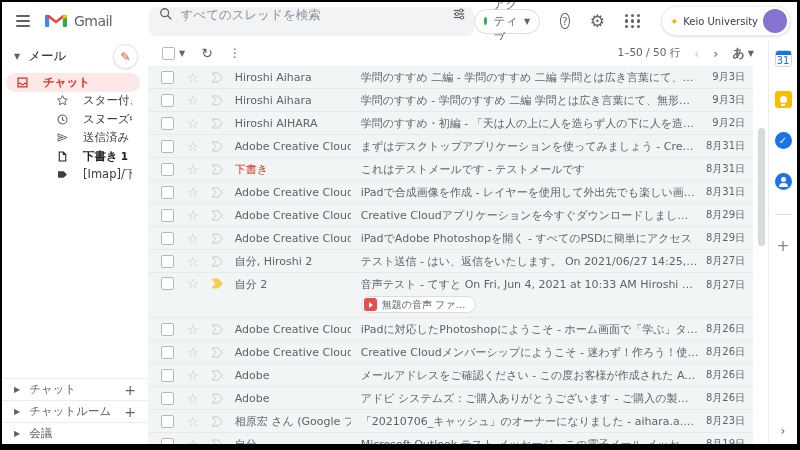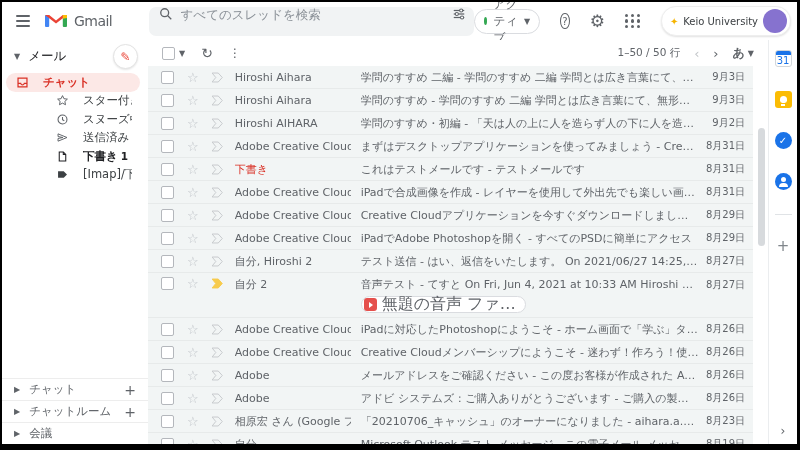--- a/index.html
+++ b/index.html
@@ -78,21 +78,21 @@
   .row .sender { width:116px; min-width:116px; white-space:nowrap; overflow:hidden; margin-right:10px; }
   .row .sender.red { color:#d93025; }
   .row .msg { flex:1; overflow:hidden; }
   .row .line { white-space:nowrap; overflow:hidden; text-overflow:ellipsis; }
   .row .snip::before { content:"\00a0-\00a0"; }
   .row .date { width:46px; min-width:46px; text-align:right; font-size:10px; white-space:nowrap; }
   .row.has-chip { height:45px; align-items:flex-start; padding-top:4px; }
   .row.has-chip .date { padding-top:1px; }
   .chiprow { display:none; margin-top:4px; }
   .row.has-chip .chiprow { display:flex; }
-  .chip { display:inline-flex; align-items:center; gap:5px; height:17px; border:1px solid #dadce0; border-radius:10px; background:#fff; padding:0 9px 0 2px; font-size:16px; color:#5f6368; cursor:pointer; }
+  .chip { display:inline-flex; align-items:center; gap:5px; height:17px; border:1px solid #dadce0; border-radius:10px; background:#fff; padding:0 9px 0 2px; font-size:10px; color:#5f6368; cursor:pointer; }
   .chip-ic { width:13px; height:13px; border-radius:3px; background:#e5504c; display:flex; align-items:center; justify-content:center; }
   .chip-ic i { width:0; height:0; border-left:4px solid #fff; border-top:3px solid transparent; border-bottom:3px solid transparent; margin-left:1px; }
   .scroll-thumb { position:absolute; right:3px; top:88px; width:7px; height:118px; background:#d7dadd; border-radius:4px; cursor:pointer; }
 
   
   .rpanel { width:29px; min-width:29px; border-left:1px solid #ebedef; display:flex; flex-direction:column; align-items:center; padding-top:10px; gap:24px; background:#fff; }
   .rp-ic { width:17px; height:17px; cursor:pointer; position:relative; }
   .cal { background:#fff; border:1px solid #d2d6da; border-radius:3px; overflow:hidden; display:flex; flex-direction:column; }
   .cal b { display:block; height:4px; background:#1a73e8; }
   .cal span { flex:1; display:flex; align-items:center; justify-content:center; font-size:10px; color:#1a73e8; font-weight:400; }

